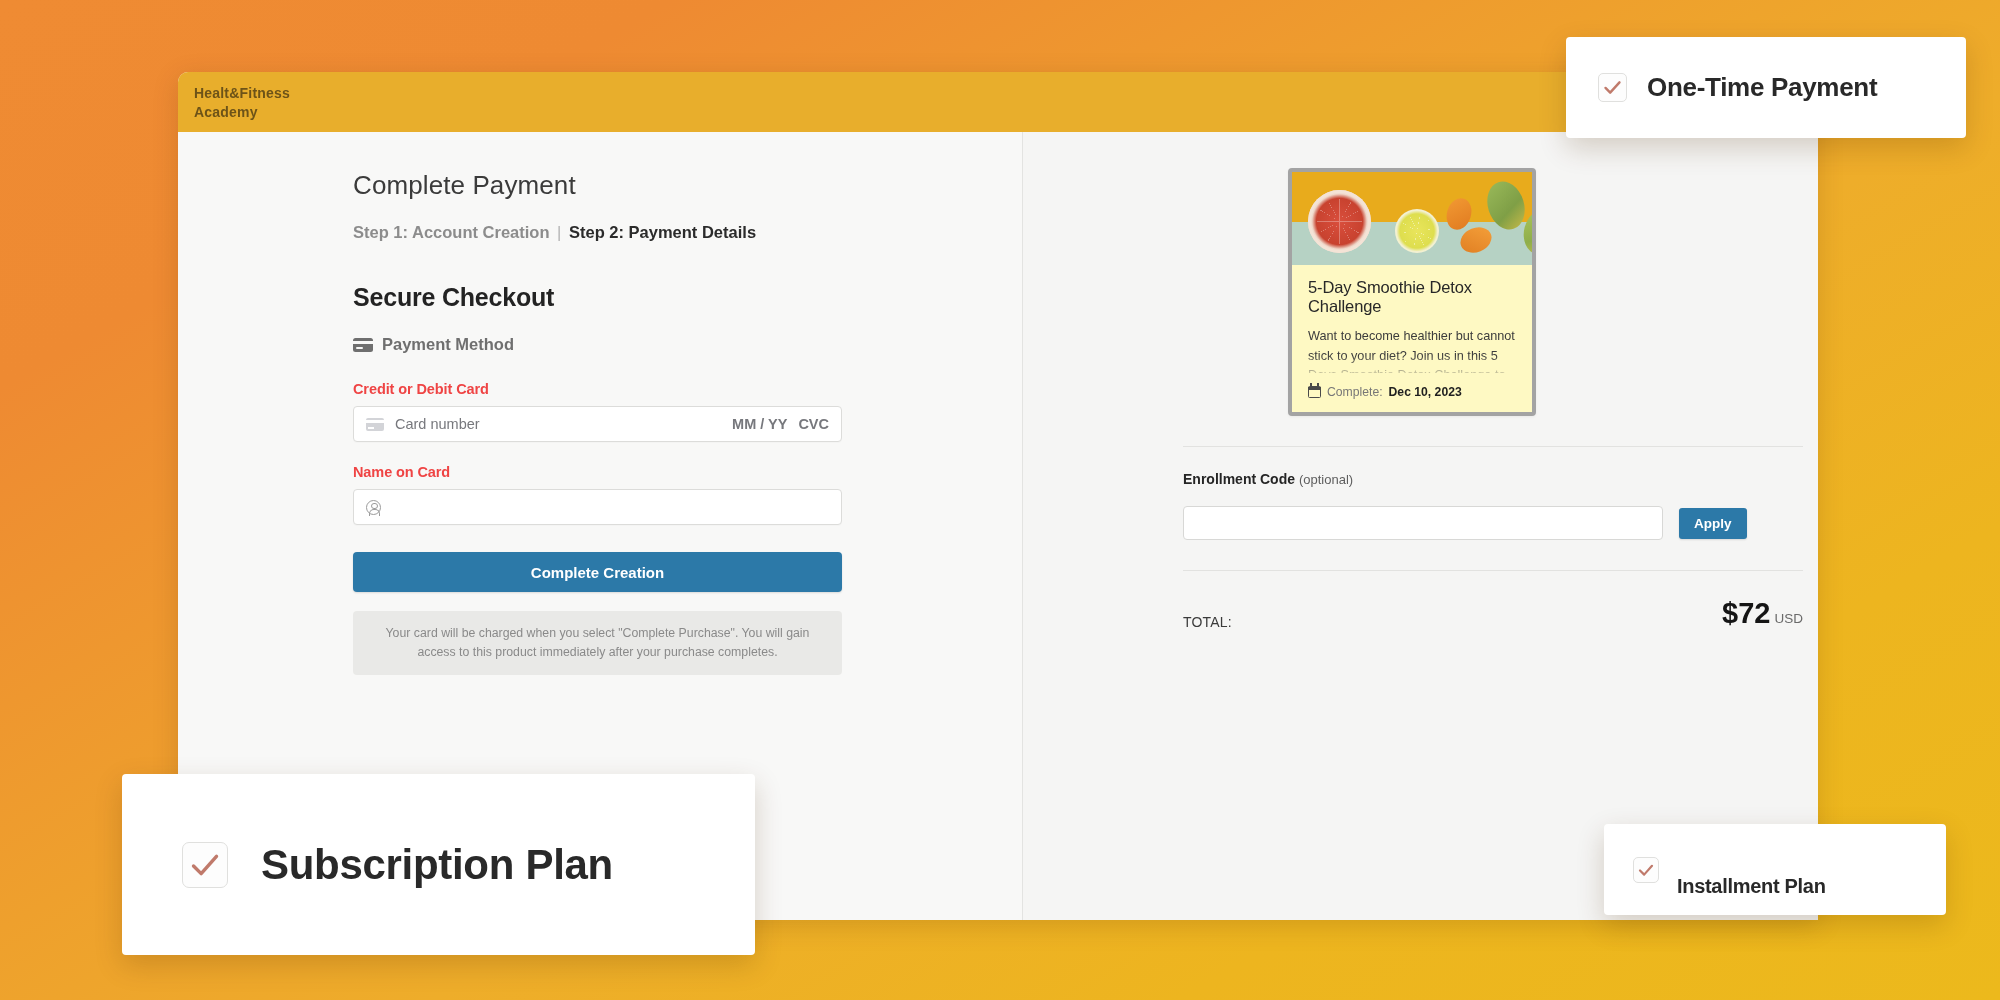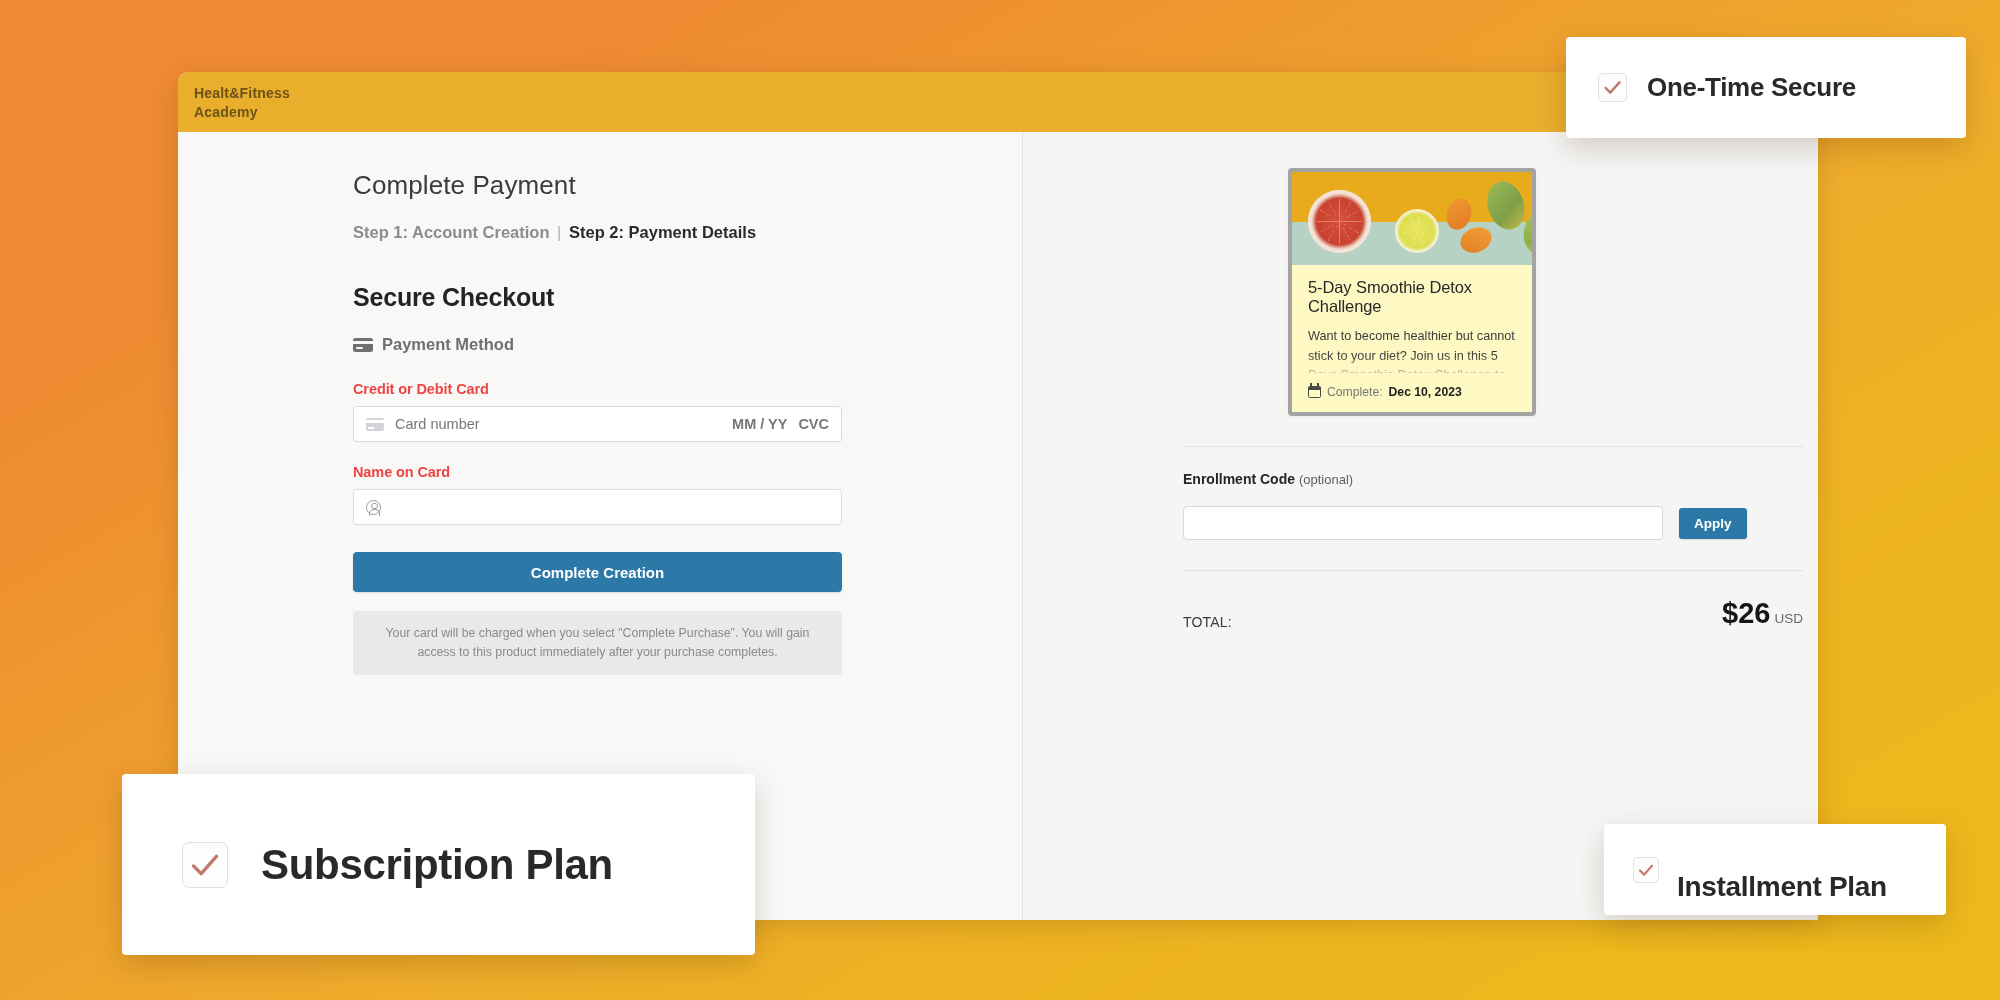--- a/index.html
+++ b/index.html
@@ -412,21 +412,21 @@
   #option-subscription .option-label { font-size: 42px; }
 
   
   #option-installment {
     left: 1604px; top: 824px;
     width: 342px; height: 91px;
     padding-left: 29px;
     gap: 18px;
   }
   #option-installment .checkbox { width: 26px; height: 26px; }
-  #option-installment .option-label { font-size: 28px; margin-top: 34px; }
+  #option-installment .option-label { font-size: 20px; margin-top: 34px; }
 </style>
 </head>
 <body>
 
 <div id="app-window">
 
   <div id="app-header">
     <div id="brand">Healt&amp;Fitness
 Academy</div>
   </div>
@@ -511,35 +511,35 @@
           <input id="enrollment-input" type="text" placeholder="" style="">
           <button id="apply-button">Apply</button>
         </div>
       </div>
 
       <div class="hr-divider"></div>
 
       <div id="total-row">
         <span id="total-label">TOTAL:</span>
         <span>
-          <span id="total-amount">$26</span><span id="total-currency">USD</span>
+          <span id="total-amount">$72</span><span id="total-currency">USD</span>
         </span>
       </div>
 
     </div>
   </div>
 </div>
 
 <div class="option-card" id="option-one-time">
   <span class="checkbox">
     <svg viewBox="0 0 29 29">
         <path d="M7 15 L12 20 L22 9" fill="none" stroke="#c07a6b" stroke-width="2.6" stroke-linecap="round" stroke-linejoin="round"></path>
       </svg>
   </span>
-  <span class="option-label">One-Time Secure</span>
+  <span class="option-label">One-Time Payment</span>
 </div>
 
 <div class="option-card" id="option-subscription">
   <span class="checkbox">
     <svg viewBox="0 0 46 46">
         <path d="M11 24 L19 32 L35 14" fill="none" stroke="#c07a6b" stroke-width="3.6" stroke-linecap="round" stroke-linejoin="round"></path>
       </svg>
   </span>
   <span class="option-label">Subscription Plan</span>
 </div>

